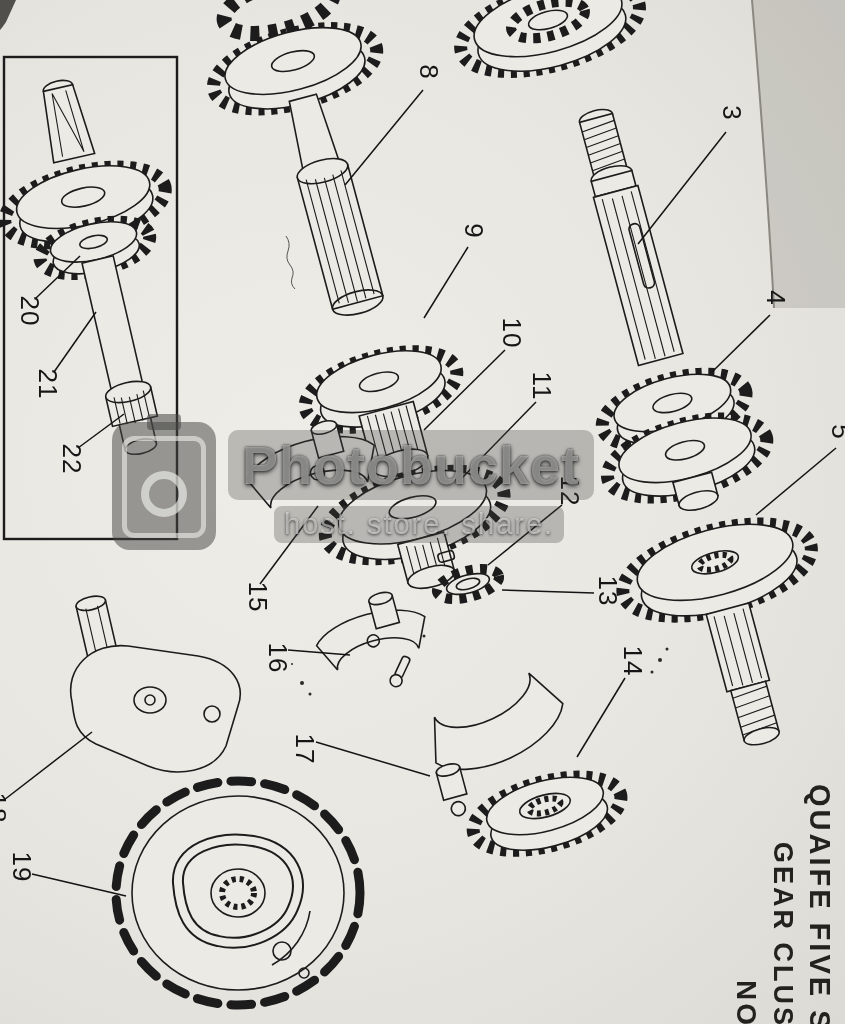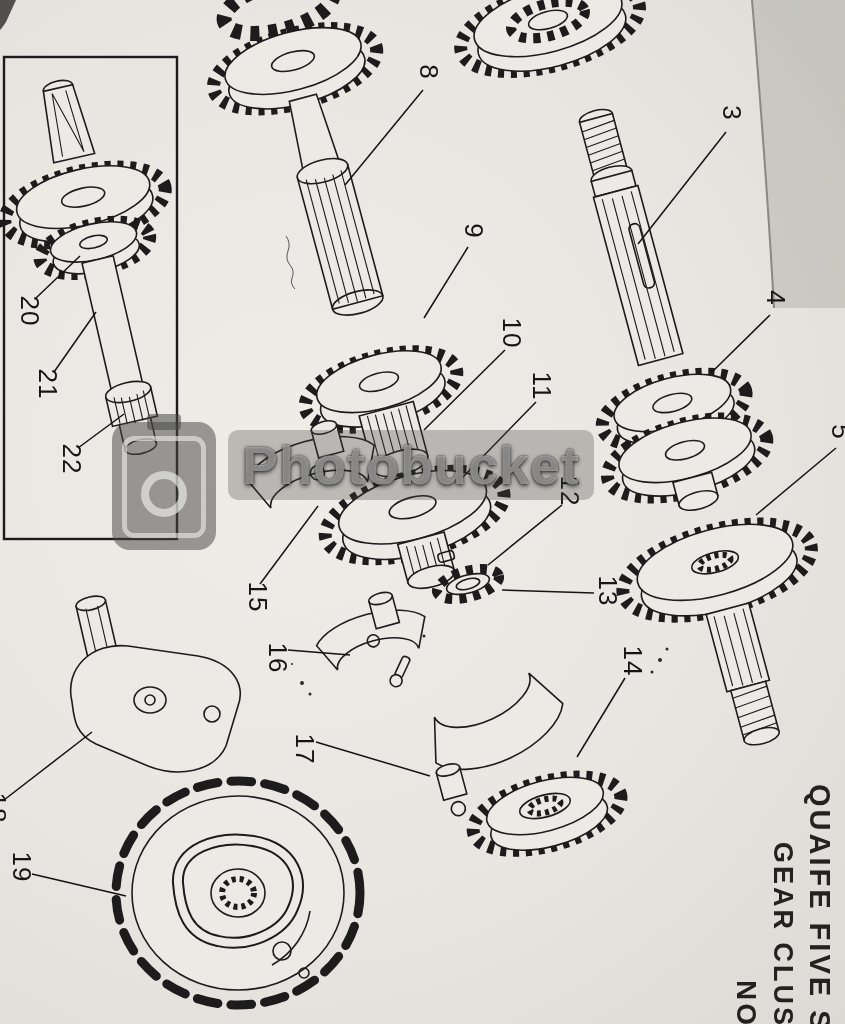--- a/index.html
+++ b/index.html
@@ -300,16 +300,17 @@
   </div>
 
   <div class="watermark">
     <div class="wm-cam">
       <div class="wm-notch"></div>
       <div class="wm-cam-inner"></div>
       <div class="wm-lens"></div>
     </div>
     <div class="wm-text">
       <div class="wm-brand">Photobucket</div>
+      <div class="wm-tagline">host. store. share.</div>
     </div>
   </div>
 
 </div>
 
 </body></html>

